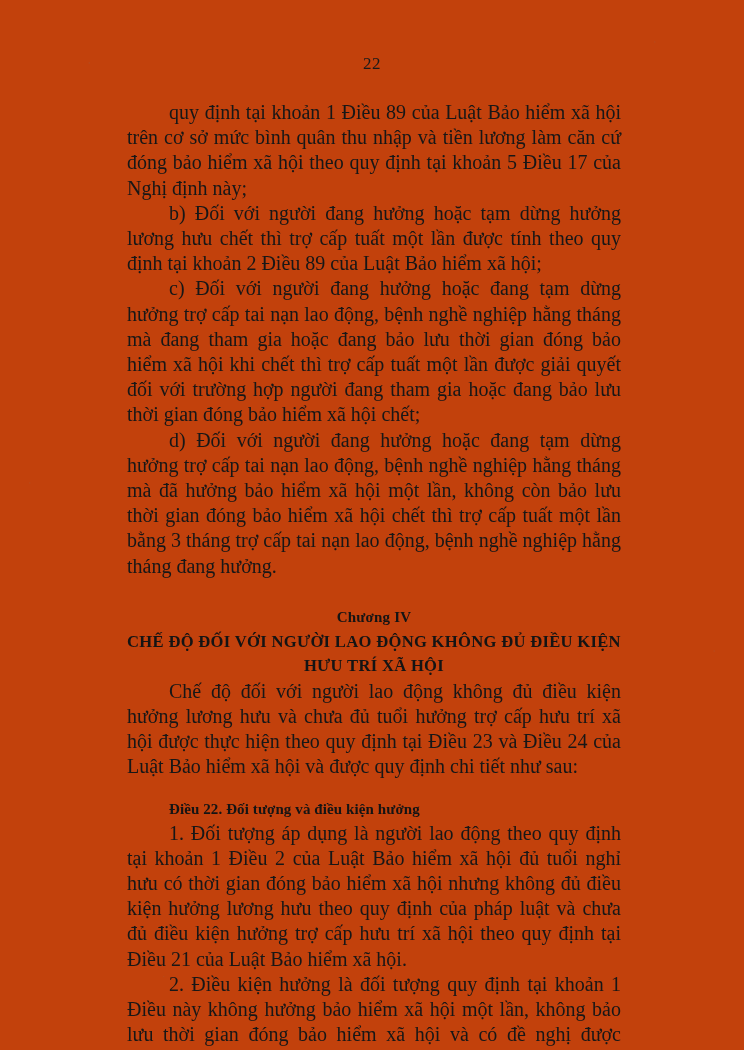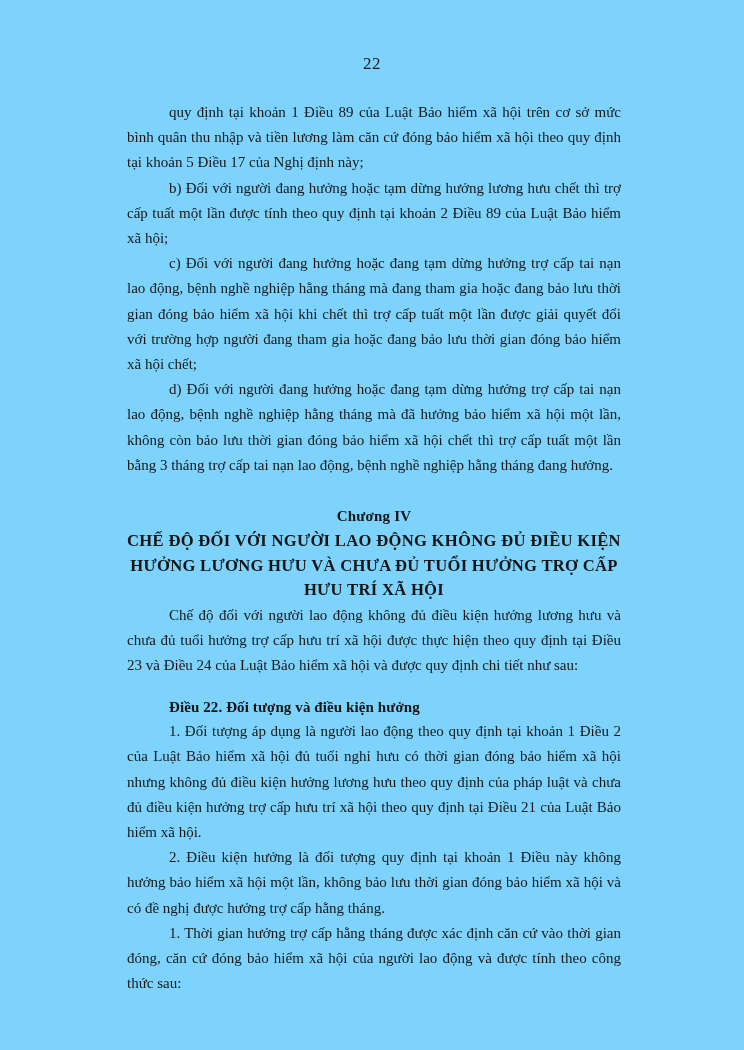--- a/index.html
+++ b/index.html
@@ -11,21 +11,21 @@
   body {
     font-family: "Liberation Serif", "DejaVu Serif", serif;
     color: #141414;
   }
 
   .page {
     position: relative;
     width: 744px;
     height: 1050px;
     margin: 0 auto;
-    background: #7dd3fc;
+    background: #c2410c;
     overflow: hidden;
   }
 
   
   .scan-noise {
     position: absolute;
     inset: 0;
     pointer-events: none;
     opacity: 0.5;
     background-image:
@@ -51,21 +51,21 @@
 
   .content {
     position: absolute;
     left: 127px;
     top: 100px;
     width: 494px;
   }
 
   p.body-par {
     margin: 0 0 0 0;
-    font-size: 15px;
+    font-size: 20px;
     line-height: 25.2px;
     text-align: justify;
     text-justify: inter-word;
     text-indent: 42px;
     color: #171717;
     -webkit-font-smoothing: none;
   }
 
   .gap-par {
     margin-top: 17px;
@@ -121,21 +121,20 @@
     <p class="body-par gap-par">b) Đối với người đang hưởng hoặc tạm dừng hưởng lương hưu chết thì trợ cấp tuất một lần được tính theo quy định tại khoản 2 Điều 89 của Luật Bảo hiểm xã hội;</p>
 
     <p class="body-par gap-par">c) Đối với người đang hưởng hoặc đang tạm dừng hưởng trợ cấp tai nạn lao động, bệnh nghề nghiệp hằng tháng mà đang tham gia hoặc đang bảo lưu thời gian đóng bảo hiểm xã hội khi chết thì trợ cấp tuất một lần được giải quyết đối với trường hợp người đang tham gia hoặc đang bảo lưu thời gian đóng bảo hiểm xã hội chết;</p>
 
     <p class="body-par gap-par">d) Đối với người đang hưởng hoặc đang tạm dừng hưởng trợ cấp tai nạn lao động, bệnh nghề nghiệp hằng tháng mà đã hưởng bảo hiểm xã hội một lần, không còn bảo lưu thời gian đóng bảo hiểm xã hội chết thì trợ cấp tuất một lần bằng 3 tháng trợ cấp tai nạn lao động, bệnh nghề nghiệp hằng tháng đang hưởng.</p>
 
     <div class="chapter-block">
       <div class="chapter-label">Chương IV</div>
       <div class="chapter-title">
         <span class="tline">CHẾ ĐỘ ĐỐI VỚI NGƯỜI LAO ĐỘNG KHÔNG ĐỦ ĐIỀU KIỆN</span>
-        <span class="tline">HƯỞNG LƯƠNG HƯU VÀ CHƯA ĐỦ TUỔI HƯỞNG TRỢ CẤP</span>
         <span class="tline">HƯU TRÍ XÃ HỘI</span>
       </div>
     </div>
 
     <p class="body-par gap-par">Chế độ đối với người lao động không đủ điều kiện hưởng lương hưu và chưa đủ tuổi hưởng trợ cấp hưu trí xã hội được thực hiện theo quy định tại Điều 23 và Điều 24 của Luật Bảo hiểm xã hội và được quy định chi tiết như sau:</p>
 
     <div class="article-heading">Điều 22. Đối tượng và điều kiện hưởng</div>
 
     <p class="body-par gap-small">1. Đối tượng áp dụng là người lao động theo quy định tại khoản 1 Điều 2 của Luật Bảo hiểm xã hội đủ tuổi nghỉ hưu có thời gian đóng bảo hiểm xã hội nhưng không đủ điều kiện hưởng lương hưu theo quy định của pháp luật và chưa đủ điều kiện hưởng trợ cấp hưu trí xã hội theo quy định tại Điều 21 của Luật Bảo hiểm xã hội.</p>
 

